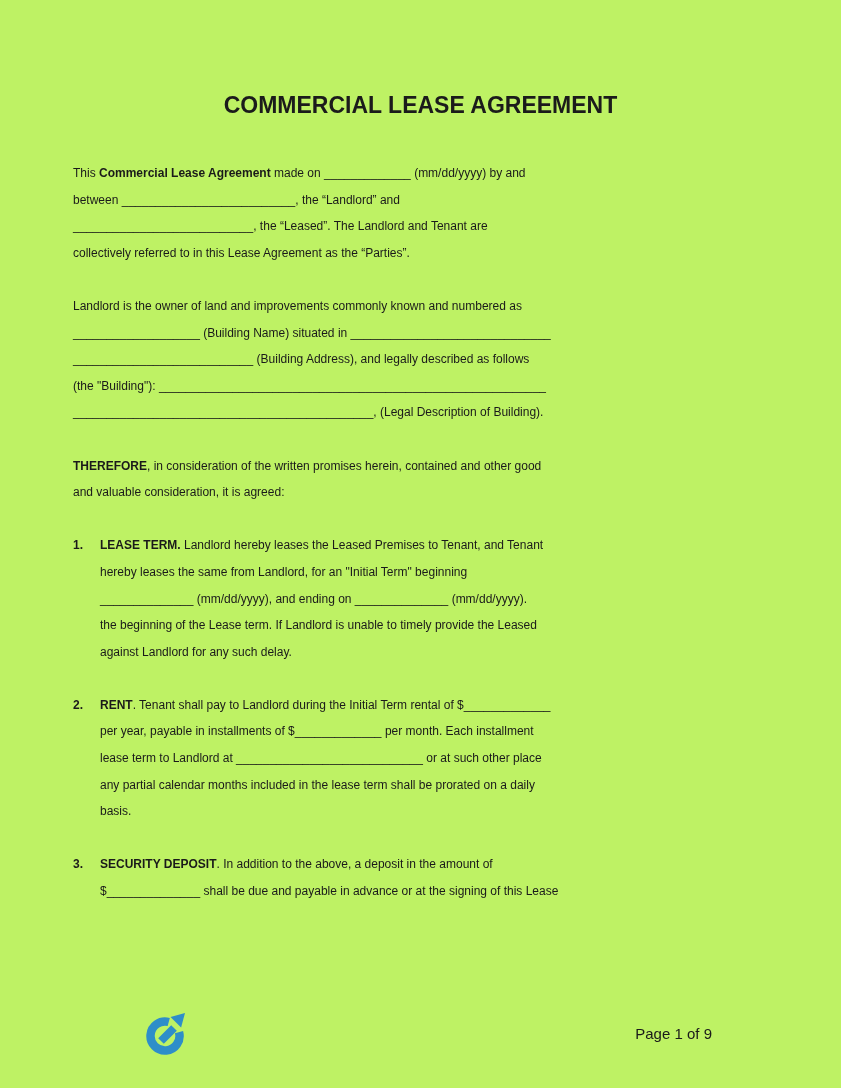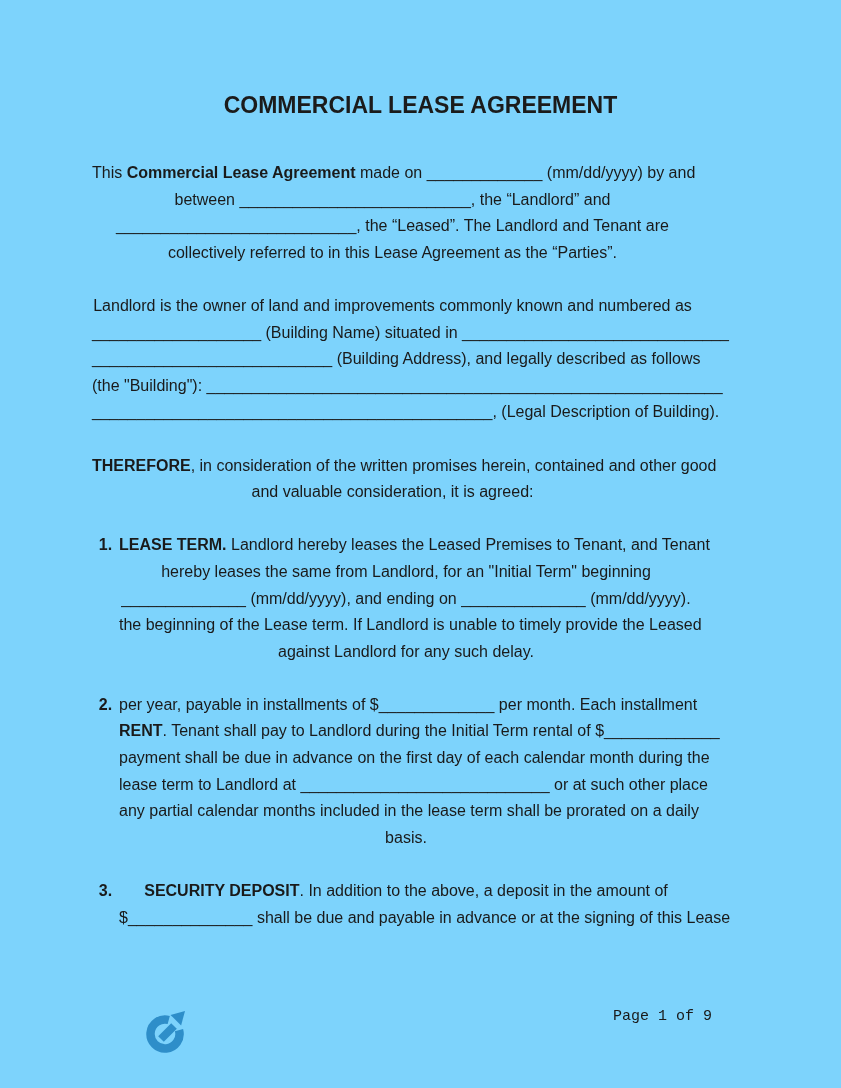--- a/index.html
+++ b/index.html
@@ -1,56 +1,55 @@
 <!DOCTYPE html>
 <html><head>
 <meta charset="utf-8">
 <style>
   html, body { margin: 0; padding: 0; background: #ffffff; }
   .page {
     position: relative;
     width: 841px;
     height: 1088px;
-    background: #7dd3fc;
+    background: #bef264;
     font-family: "Liberation Sans", sans-serif;
     color: #1a1a1a;
     overflow: hidden;
   }
   .doc-title {
     margin: 0;
     padding-top: 90px;
     text-align: center;
     font-size: 23px;
     line-height: 30px;
     font-weight: bold;
     color: #1b1b1b;
   }
   .doc-body {
     width: 601px;
-    margin-left: 92px;
+    margin-left: 73px;
     margin-top: 40px;
-    font-size: 16px;
+    font-size: 12px;
     line-height: 26.6px;
-    text-align: center;
   }
   .block { margin: 0 0 26.6px 0; }
   .line { white-space: pre; }
   .bold { font-weight: bold; }
   .list-item { display: flex; }
   .num { width: 27px; flex: none; font-weight: bold; }
   .item-body { flex: 1; min-width: 0; }
   .footer {
     position: absolute;
     left: 121px;
     width: 601px;
     top: 1008px;
     height: 50px;
     display: flex;
     justify-content: space-between;
-    font-family: Liberation Mono, monospace;
+    align-items: center;
   }
   .logo-wrap { margin-left: 24px; width: 44px; height: 46px; color: #2E8EC9; }
   .logo-wrap svg { display: block; width: 44px; height: 46px; }
   .page-label { font-size: 15px; margin-right: 10px; color: #1a1a1a; }
 </style>
 </head>
 <body>
 
 <div class="page" style="color: rgb(26, 26, 26);">
 
@@ -80,23 +79,22 @@
           <div class="line"><span class="seg bold">LEASE TERM.</span><span class="seg"> Landlord hereby leases the Leased Premises to Tenant, and Tenant</span></div>
           <div class="line"><span class="seg">hereby leases the same from Landlord, for an "Initial Term" beginning</span></div>
           <div class="line"><span class="seg">______________</span><span class="seg"> (mm/dd/yyyy), and ending on </span><span class="seg">______________</span><span class="seg"> (mm/dd/yyyy).</span></div>
           <div class="line"><span class="seg">the beginning of the Lease term. If Landlord is unable to timely provide the Leased</span></div>
           <div class="line"><span class="seg">against Landlord for any such delay.</span></div>
         </div>
       </div>
       <div class="block list-item">
         <div class="num">2.</div>
         <div class="item-body">
+          <div class="line"><span class="seg bold">RENT</span><span class="seg">. Tenant shall pay to Landlord during the Initial Term rental of $</span><span class="seg">_____________</span></div>
           <div class="line"><span class="seg">per year, payable in installments of $</span><span class="seg">_____________</span><span class="seg"> per month. Each installment</span></div>
-          <div class="line"><span class="seg bold">RENT</span><span class="seg">. Tenant shall pay to Landlord during the Initial Term rental of $</span><span class="seg">_____________</span></div>
-          <div class="line"><span class="seg">payment shall be due in advance on the first day of each calendar month during the</span></div>
           <div class="line"><span class="seg">lease term to Landlord at </span><span class="seg">____________________________</span><span class="seg"> or at such other place</span></div>
           <div class="line"><span class="seg">any partial calendar months included in the lease term shall be prorated on a daily</span></div>
           <div class="line"><span class="seg">basis.</span></div>
         </div>
       </div>
       <div class="block list-item">
         <div class="num">3.</div>
         <div class="item-body">
           <div class="line"><span class="seg bold">SECURITY DEPOSIT</span><span class="seg">. In addition to the above, a deposit in the amount of</span></div>
           <div class="line"><span class="seg">$</span><span class="seg">______________</span><span class="seg"> shall be due and payable in advance or at the signing of this Lease</span></div>

